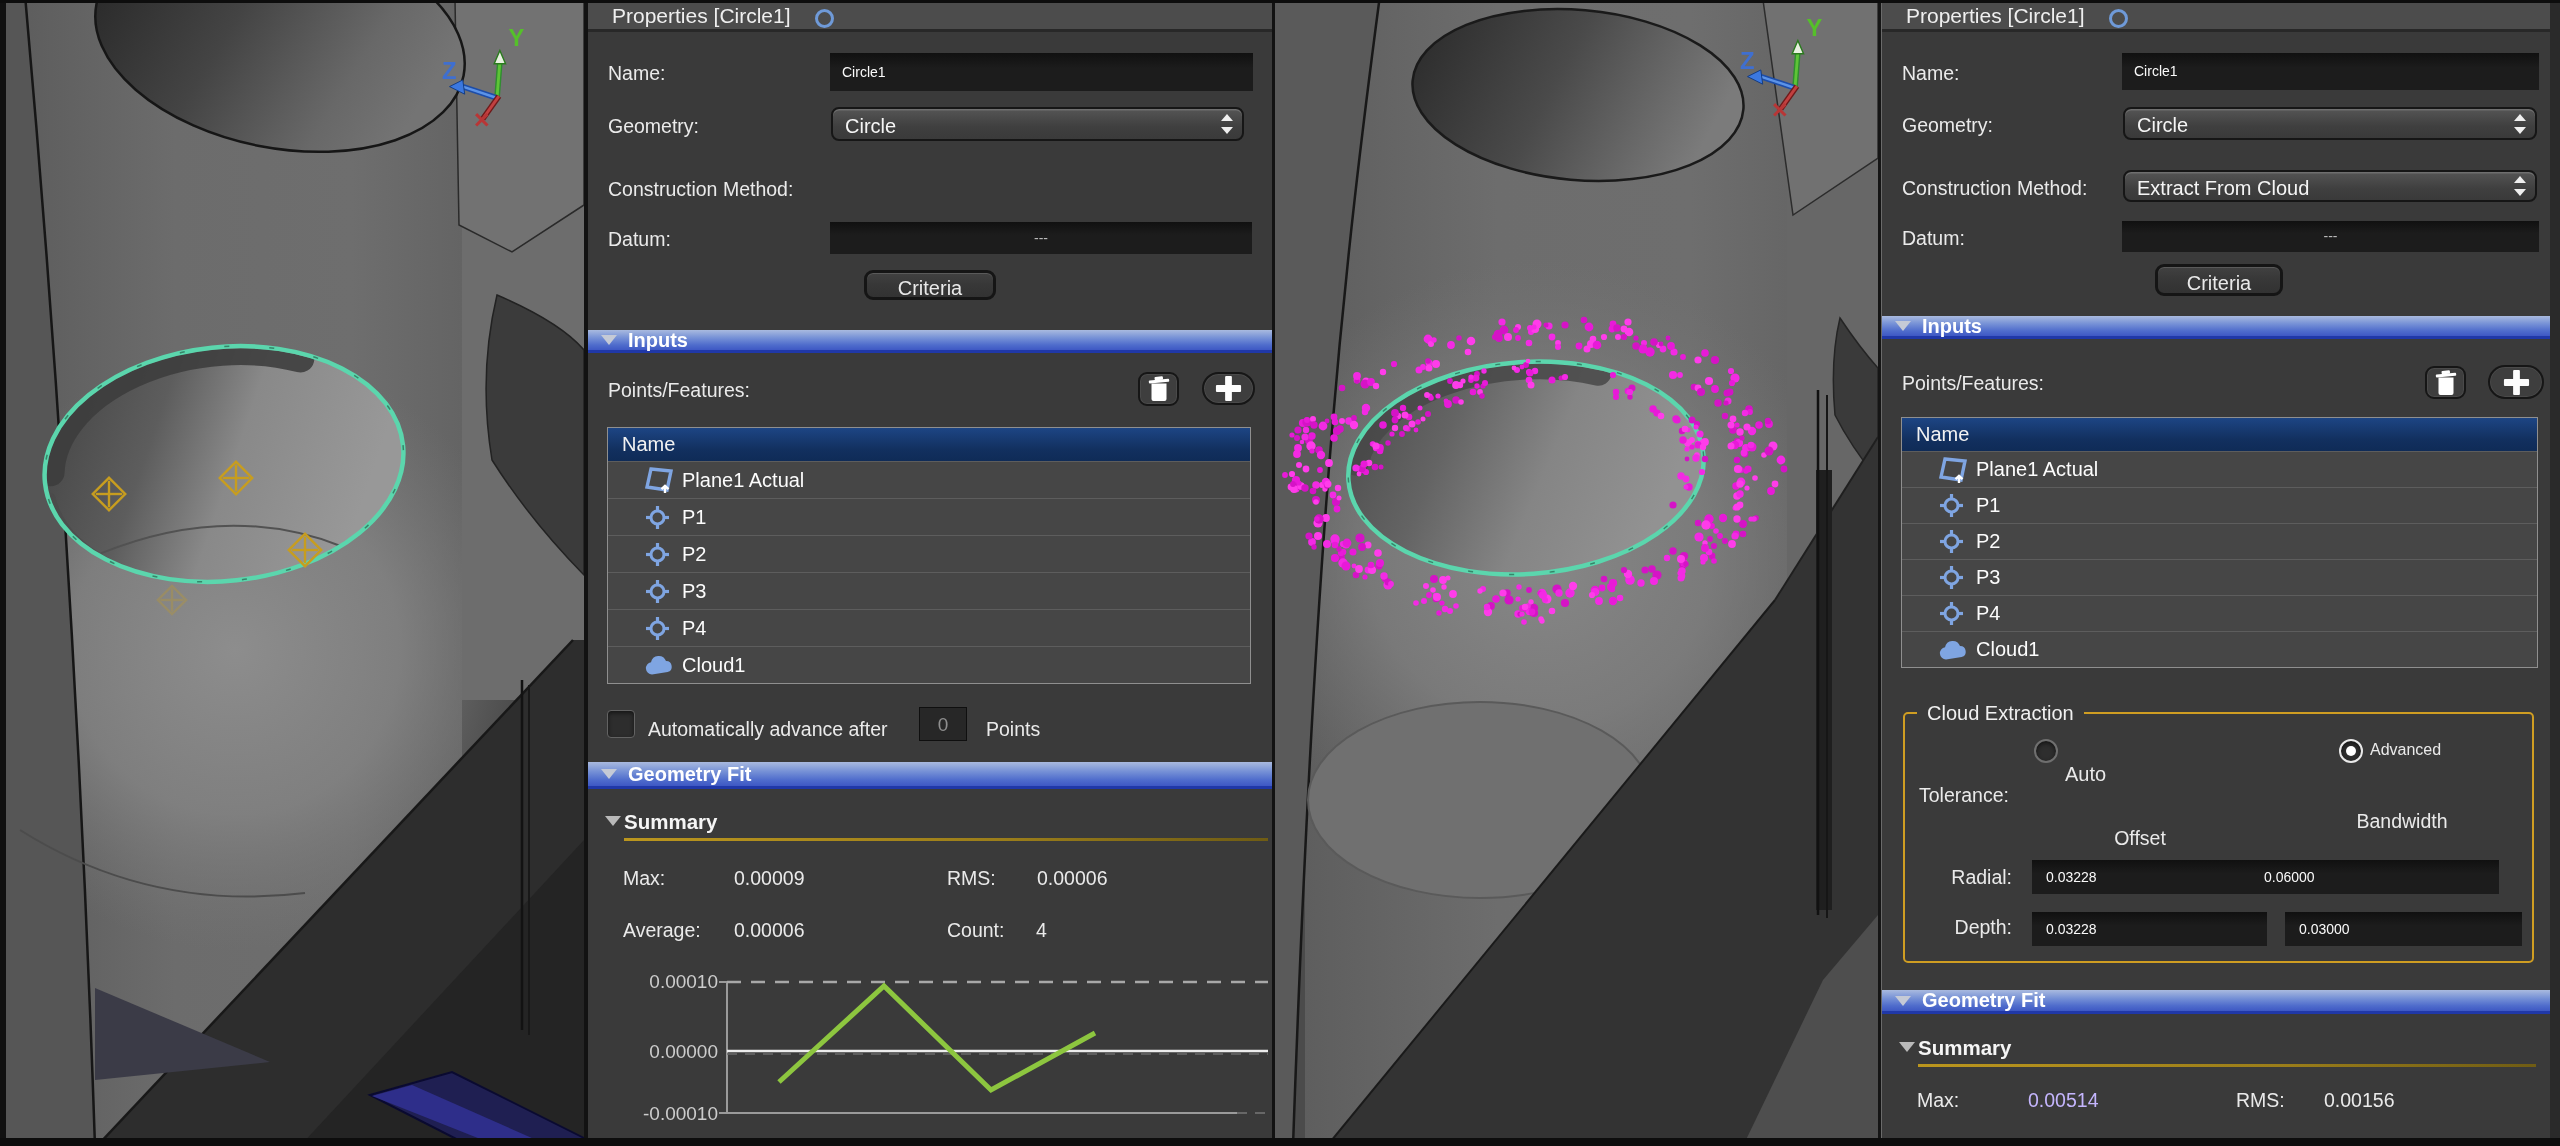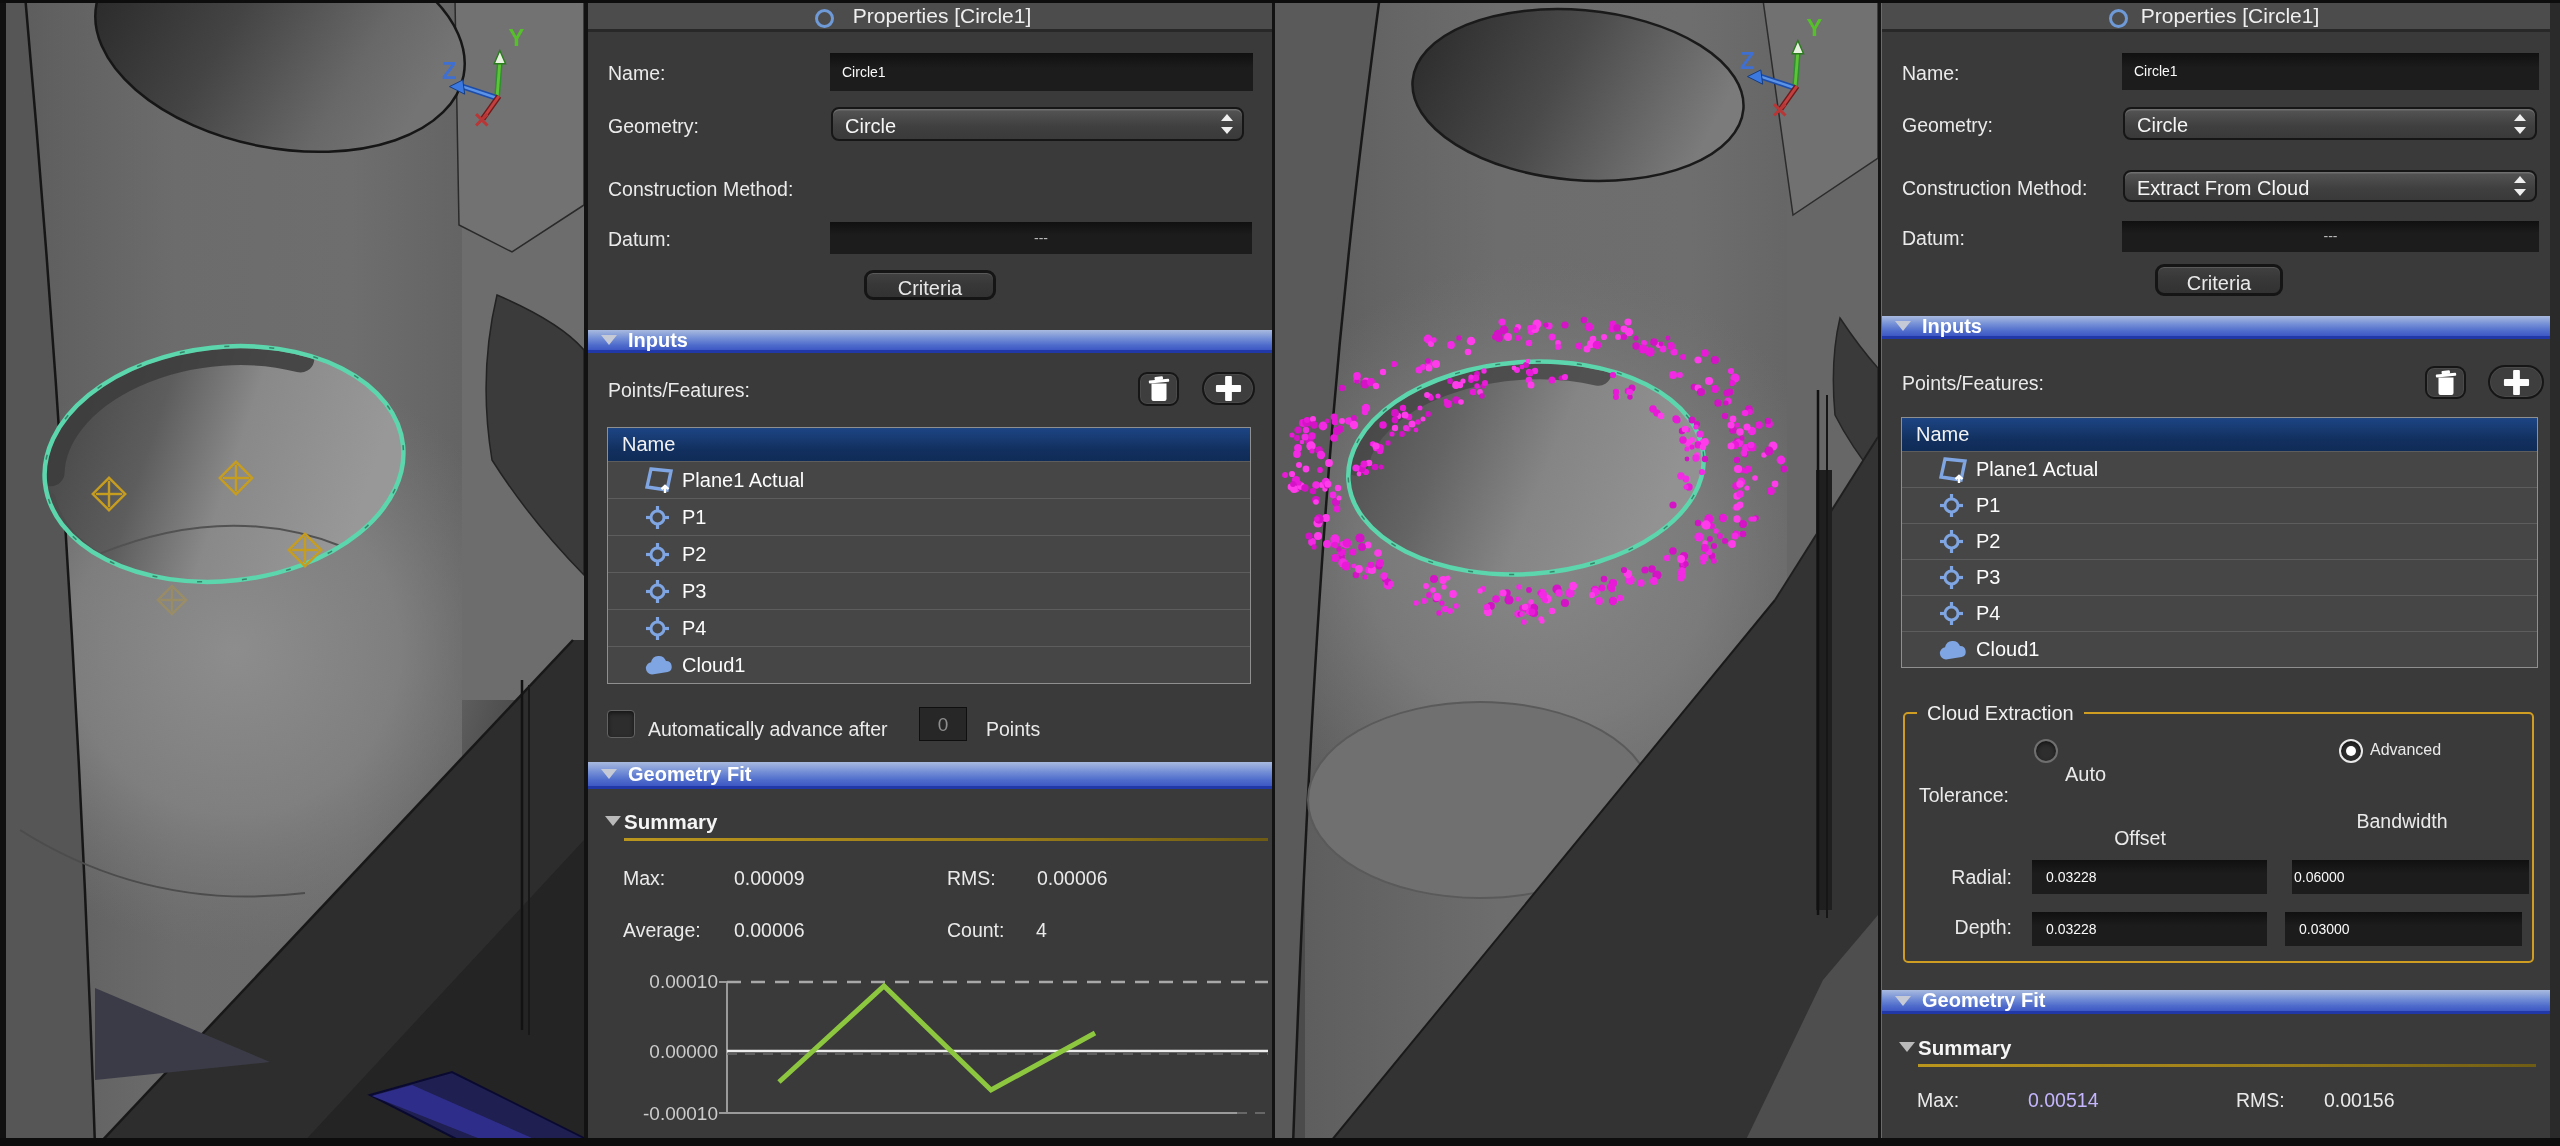--- a/index.html
+++ b/index.html
@@ -1,19 +1,19 @@
 <!DOCTYPE html>
 <html><head><meta charset="utf-8"><style>
 *{margin:0;padding:0;box-sizing:border-box}
 html,body{width:2560px;height:1146px;overflow:hidden;background:#262626;font-family:"Liberation Sans",sans-serif}
 .stage{position:absolute;left:0;top:0;width:2560px;height:1146px}
 .vp{position:absolute;top:0;height:1146px;overflow:hidden;background:#464646}
 .panel{position:absolute;top:0;height:1146px;background:#3a3a3a;color:#e9e9e9;overflow:hidden}
 .phdr{position:absolute;left:0;right:0;top:2px;height:30px;background:#4c4c4c;border-bottom:3px solid #282828;
- display:flex;align-items:center;justify-content:center;font-size:21px;color:#efefef}
+ display:flex;align-items:center;justify-content:flex-start;font-size:21px;color:#efefef}
 .ring{position:absolute;left:227px;top:7px;width:19px;height:19px;border:3px solid #6f9ad8;border-radius:50%}
 .lbl{position:absolute;font-size:19.5px;color:#eaeaea;white-space:nowrap}
 .dinput{position:absolute;background:linear-gradient(#101010,#1c1c1c 40%,#1c1c1c);color:#fafafa;font-size:14px;white-space:nowrap}
 .dd{position:absolute;border:2.5px solid #161616;border-radius:8px;color:#f5f5f5;font-size:20px;padding-left:12px;
  background:linear-gradient(#555555,#464646 40%,#3f3f3f 60%,#3a3a3a);box-shadow:inset 0 1.5px 0 #6f6f6f}
 .spin{position:absolute;right:9px;top:0;bottom:0;width:12px;display:flex;flex-direction:column;justify-content:center;gap:6px}
 .sp-u{width:0;height:0;border-left:6px solid transparent;border-right:6px solid transparent;border-bottom:7px solid #efefef}
 .sp-d{width:0;height:0;border-left:6px solid transparent;border-right:6px solid transparent;border-top:7px solid #efefef}
 .btn{position:absolute;background:linear-gradient(#414141,#383838 45%,#323232);border:3px solid #151515;border-radius:9px;color:#e9e9e9;font-size:20px;text-align:center;
  box-shadow:inset 0 1px 0 #5a5a5a}
@@ -935,21 +935,21 @@
 </div>
 <div class="radio" style="left:152px;top:739px"></div>
 <div class="lbl" style="left:183px;top:763px;font-size:20px">Auto</div>
 <div class="radio sel" style="left:457px;top:739px"></div>
 <div class="lbl" style="left:488px;top:741px;font-size:16px">Advanced</div>
 <div class="lbl" style="left:37px;top:784px">Tolerance:</div>
 <div class="lbl" style="left:198px;top:827px;width:120px;text-align:center">Offset</div>
 <div class="lbl" style="left:460px;top:810px;width:120px;text-align:center">Bandwidth</div>
 <div class="lbl" style="left:60px;top:866px;width:70px;text-align:right">Radial:</div>
 <div class="dinput" style="left:150px;top:860px;width:235px;height:34px;line-height:34px;padding-left:14px">0.03228</div>
-<div class="dinput" style="left:410px;top:860px;width:237px;height:34px;line-height:34px;padding-left:2px">0.06000</div>
+<div class="dinput" style="left:380px;top:860px;width:237px;height:34px;line-height:34px;padding-left:2px">0.06000</div>
 <div class="lbl" style="left:60px;top:916px;width:70px;text-align:right">Depth:</div>
 <div class="dinput" style="left:150px;top:912px;width:235px;height:34px;line-height:34px;padding-left:14px">0.03228</div>
 <div class="dinput" style="left:403px;top:912px;width:237px;height:34px;line-height:34px;padding-left:14px">0.03000</div>
 <div class="secbar" style="top:990px;height:24px"><span class="tri"></span>Geometry Fit</div>
 <div class="sumtri" style="left:17px;top:1042px"></div>
 <div class="sumlbl" style="left:36px;top:1036px">Summary</div>
 <div class="uline" style="left:36px;top:1064px;width:618px"></div>
 <div class="lbl" style="left:35px;top:1089px">Max:</div>
 <div class="lbl" style="left:146px;top:1089px;color:#c4b5fd;font-weight:normal">0.00514</div>
 <div class="lbl" style="left:354px;top:1089px">RMS:</div>

